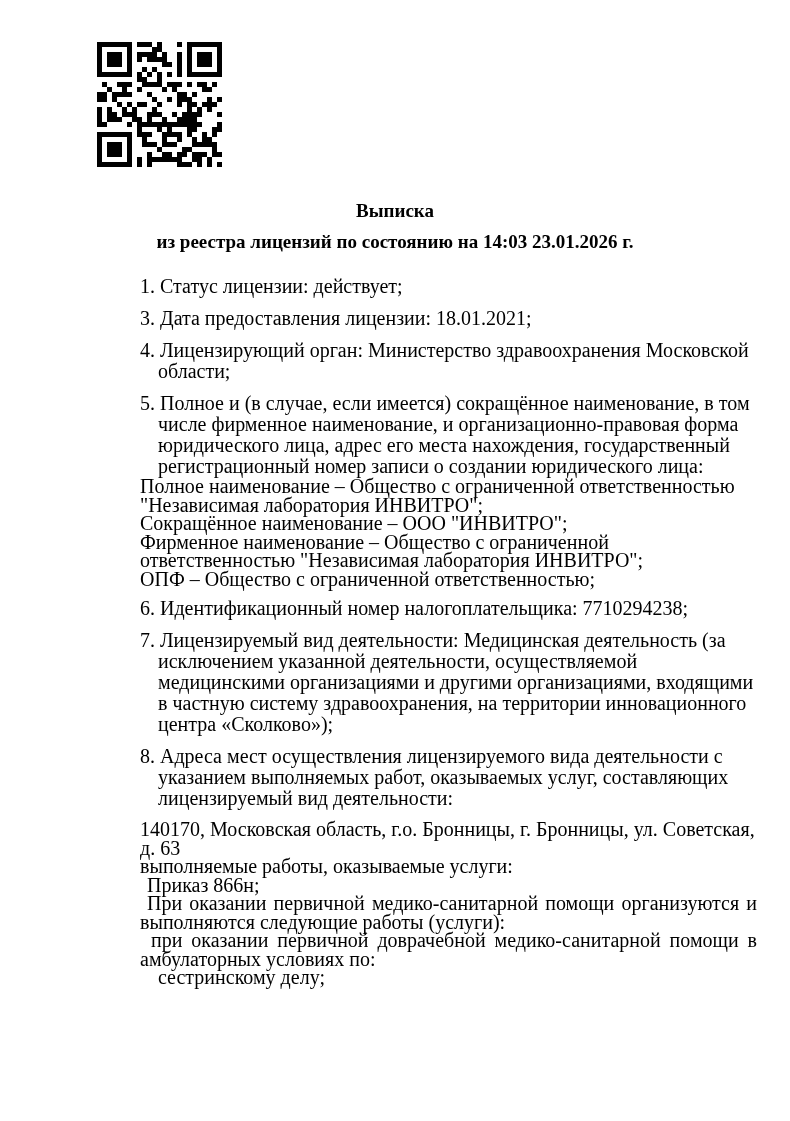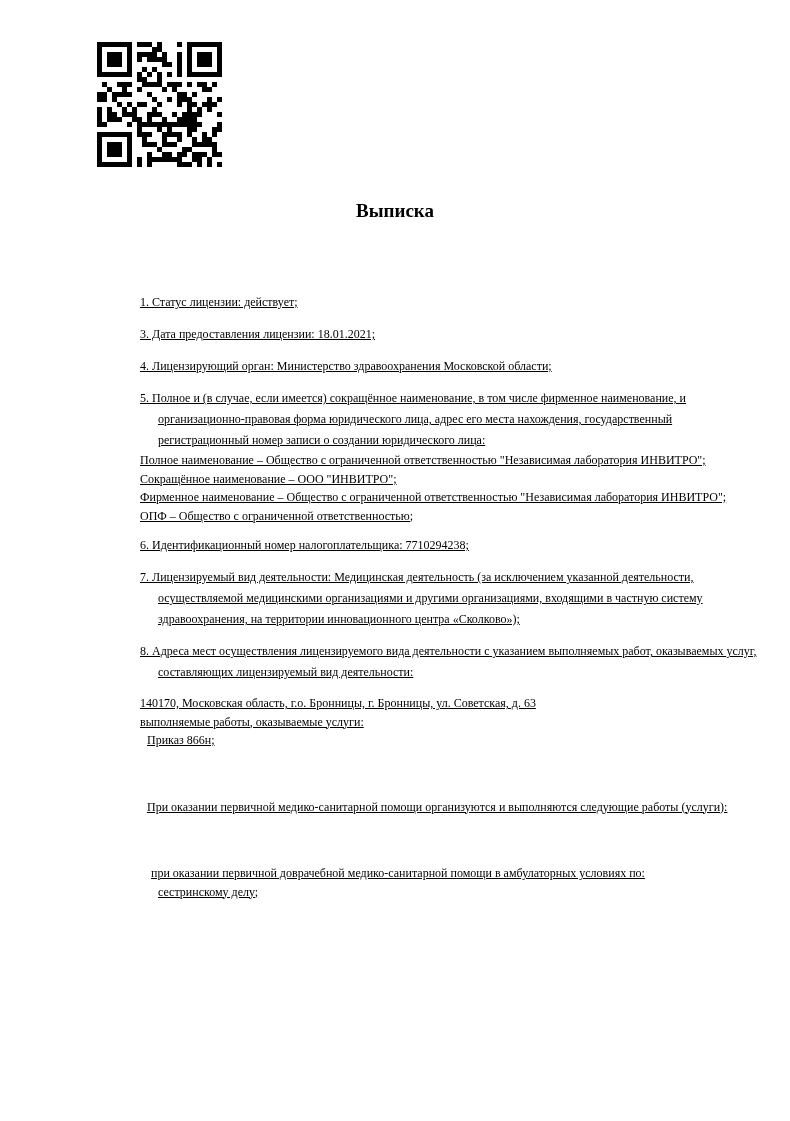--- a/index.html
+++ b/index.html
@@ -27,34 +27,33 @@
     text-align: center;
     font-weight: 700;
     font-size: 19px;
     font-family: Liberation Serif, serif;
   }
   .doc-title { line-height: 22px; }
   .doc-subtitle { line-height: 22px; margin-top: 9px; }
   .doc-body {
     position: absolute;
     left: 140px;
-    top: 292px;
+    top: 276px;
     width: 617px;
-    font-size: 12px;
-    text-decoration: underline;
+    font-size: 20px;
   }
   .item {
     margin: 0 0 11px 18px;
     text-indent: -18px;
     line-height: 21px;
   }
   .plain { margin: 0 0 10px 0; }
   .pline { line-height: 18.5px; }
   .work { margin: 0; line-height: 18.5px; }
-  .work.justify { text-align: justify; margin-top: 48px; }
+  .work.justify { text-align: justify; }
   .ind1 { text-indent: 7px; }
   .ind2 { text-indent: 11px; }
   .ind3 { text-indent: 18px; }
   [data-name="list-item-5"] { margin-bottom: 0; }
   [data-name="address-block"] { margin-bottom: 0; }
 </style>
 </head>
 <body>
 
 <div class="page" data-name="document-page">
@@ -361,20 +360,21 @@
       <rect x="80" y="120" width="5" height="5" fill="#000000"></rect>
       <rect x="85" y="120" width="5" height="5" fill="#000000"></rect>
       <rect x="90" y="120" width="5" height="5" fill="#000000"></rect>
       <rect x="100" y="120" width="5" height="5" fill="#000000"></rect>
       <rect x="110" y="120" width="5" height="5" fill="#000000"></rect>
       <rect x="120" y="120" width="5" height="5" fill="#000000"></rect>
     </svg>
 
   <div class="doc-header" data-name="document-header">
     <div class="doc-title" data-name="document-title">Выписка</div>
+    <div class="doc-subtitle" data-name="document-subtitle">из реестра лицензий по состоянию на 14:03 23.01.2026 г.</div>
   </div>
 
   <div class="doc-body" data-name="document-body">
       <p class="item" data-name="list-item-1">1. Статус лицензии: действует;</p>
       <p class="item" data-name="list-item-3">3. Дата предоставления лицензии: 18.01.2021;</p>
       <p class="item" data-name="list-item-4">4. Лицензирующий орган: Министерство здравоохранения Московской области;</p>
       <p class="item" data-name="list-item-5">5. Полное и (в случае, если имеется) сокращённое наименование, в том числе фирменное наименование, и организационно-правовая форма юридического лица, адрес его места нахождения, государственный регистрационный номер записи о создании юридического лица:</p>
       <div class="plain" data-name="org-details-block">
         <div class="pline" data-name="text-line">Полное наименование – Общество с ограниченной ответственностью "Независимая лаборатория ИНВИТРО";</div>
         <div class="pline" data-name="text-line">Сокращённое наименование – ООО "ИНВИТРО";</div>

